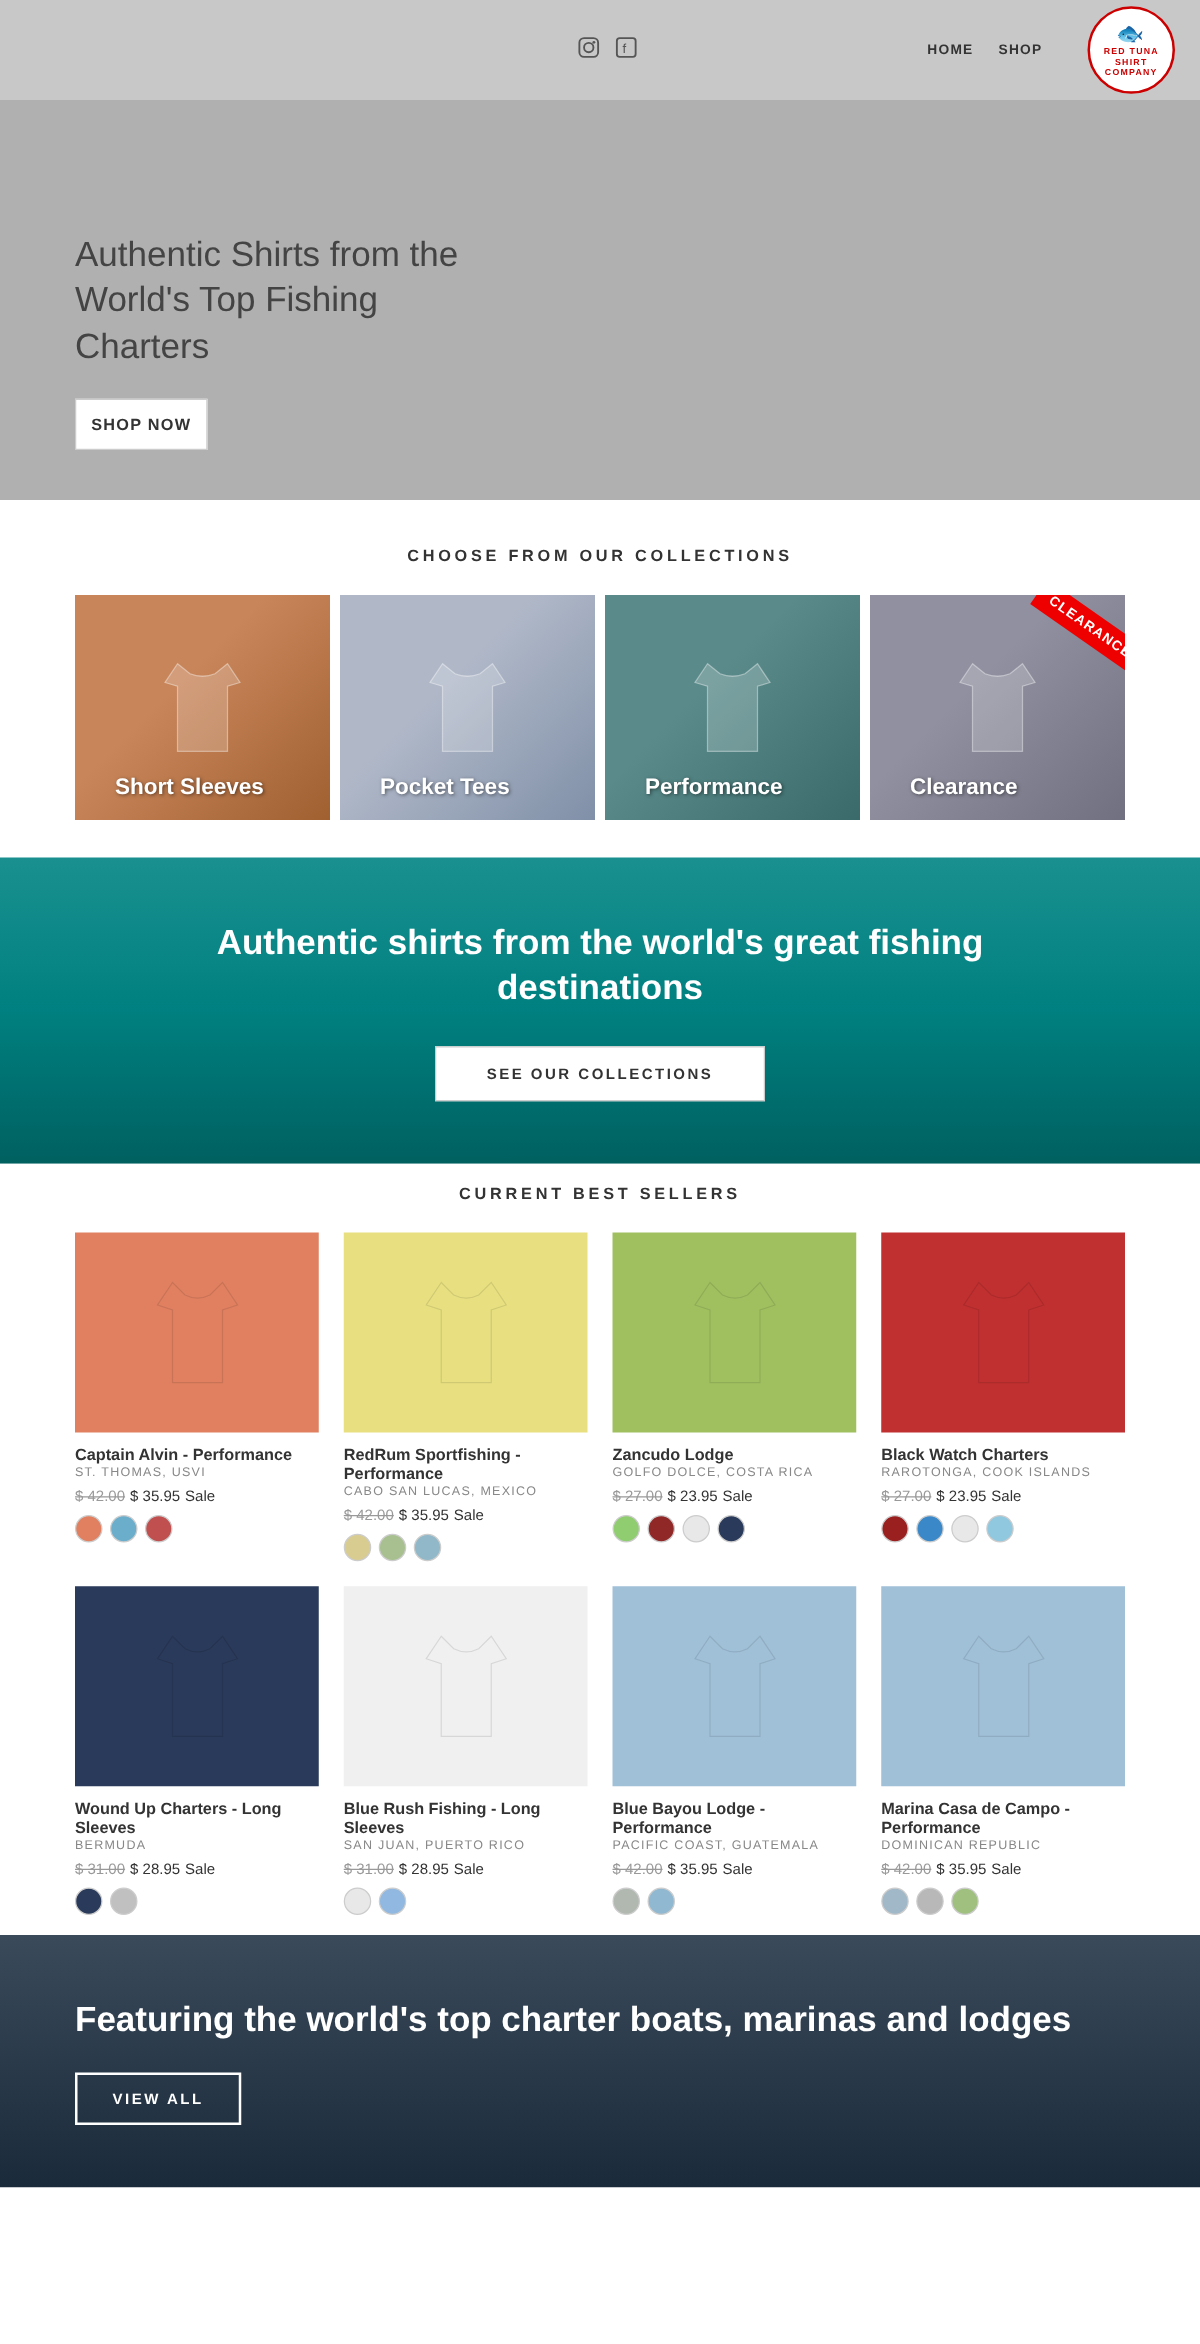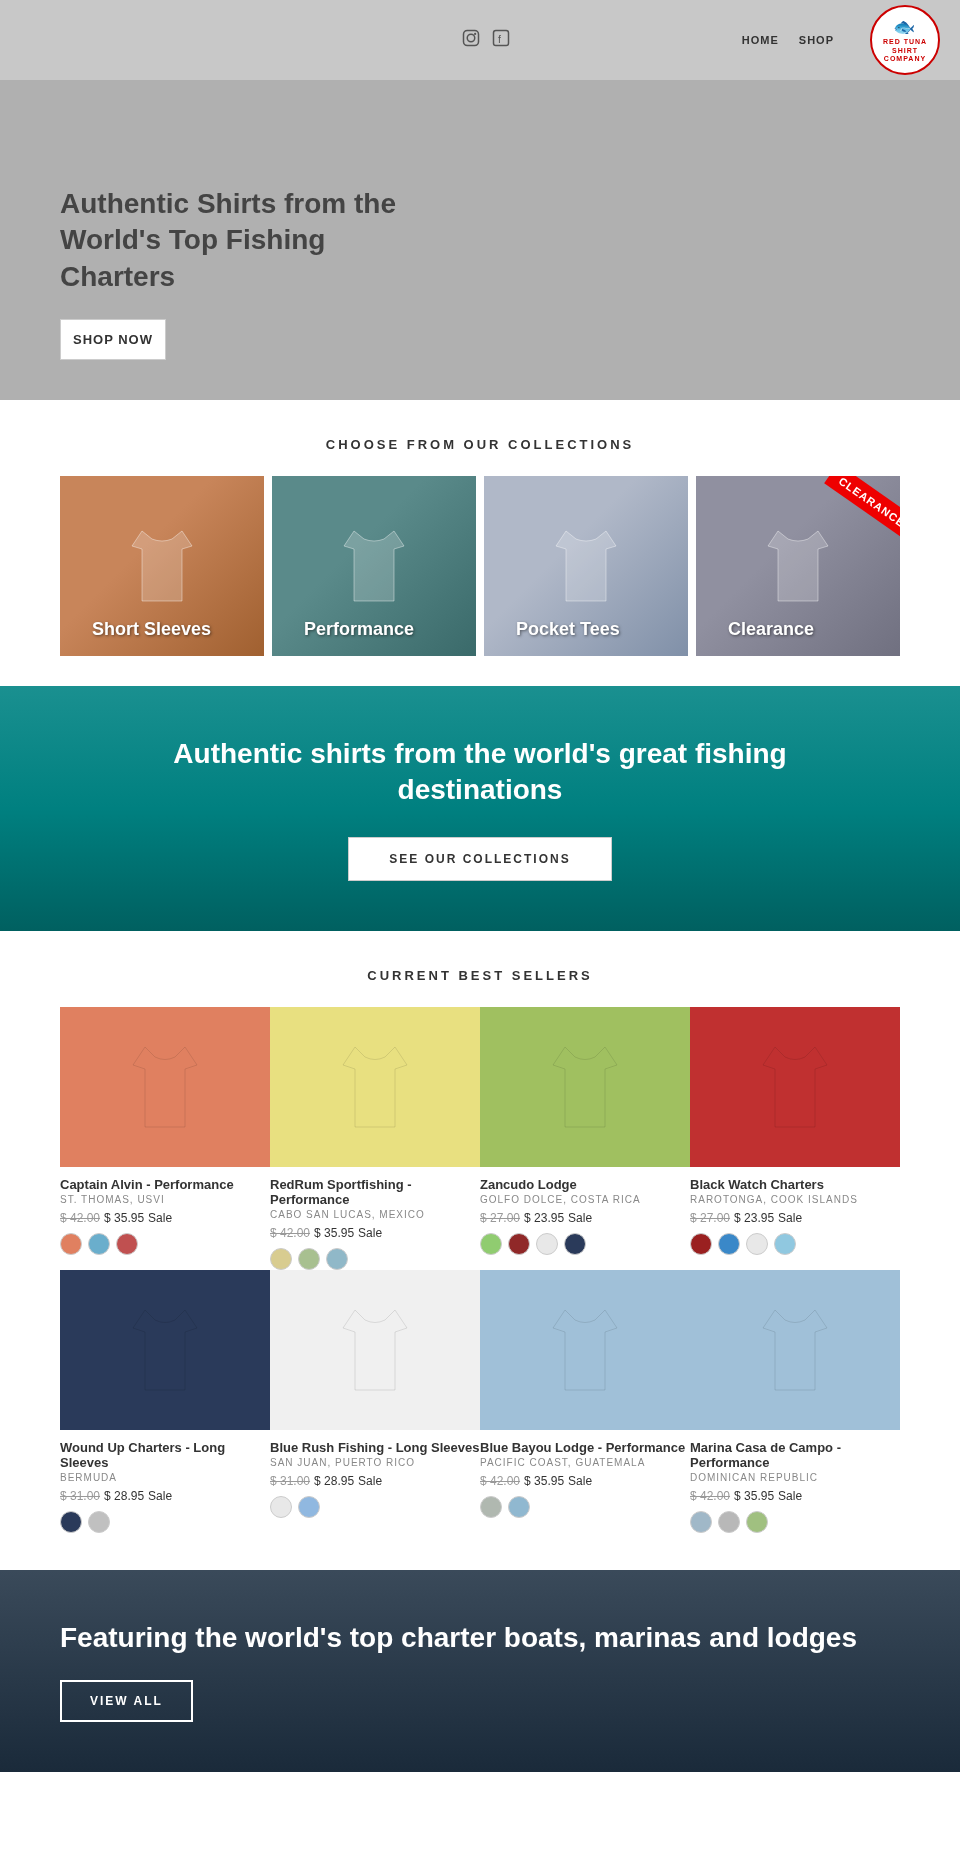--- a/index.html
+++ b/index.html
@@ -64,21 +64,21 @@
       min-height: 320px;
       display: flex;
       align-items: flex-end;
       padding: 40px 60px;
       position: relative;
     }
     .hero-content { max-width: 340px; }
     .hero-title {
       font-size: 28px;
       color: #444;
-      font-weight: bold;
+      font-weight: normal;
       line-height: 1.3;
       margin-bottom: 24px;
     }
     .shop-now-btn {
       display: inline-block;
       background: #fff;
       border: 1px solid #ccc;
       padding: 12px 12px;
       font-size: 13px;
       font-weight: bold;
@@ -176,26 +176,27 @@
       font-size: 12px;
       font-weight: bold;
       letter-spacing: 2px;
       cursor: pointer;
       color: #333;
       text-decoration: none;
     }
 
     
     .bestsellers-section {
-      padding: 37px 60px;
+      padding: 16px 60px;
       background: #fff;
     }
     .products-grid {
       display: grid;
       grid-template-columns: repeat(4, 1fr);
+      gap: 20px;
       margin-top: 24px;
     }
     .product-card { cursor: pointer; }
     .product-img {
       width: 100%;
       height: 160px;
       display: flex;
       align-items: center;
       justify-content: center;
       margin-bottom: 10px;
@@ -324,34 +325,34 @@
   <div class="collections-grid" id="collections-grid">
       <div class="collection-item">
         <div class="collection-bg col-short">
           <svg width="80" height="90" viewBox="0 0 80 90">
             <path d="M20,10 L10,25 L20,28 L20,80 L60,80 L60,28 L70,25 L60,10 L50,18 Q40,22 30,18 Z" fill="rgba(255,255,255,0.2)" stroke="rgba(255,255,255,0.4)" stroke-width="1"></path>
           </svg>
         </div>
         <div class="collection-label">Short Sleeves</div>
       </div>
       <div class="collection-item">
+        <div class="collection-bg col-pocket">
+          <svg width="80" height="90" viewBox="0 0 80 90">
+            <path d="M20,10 L10,25 L20,28 L20,80 L60,80 L60,28 L70,25 L60,10 L50,18 Q40,22 30,18 Z" fill="rgba(255,255,255,0.2)" stroke="rgba(255,255,255,0.4)" stroke-width="1"></path>
+          </svg>
+        </div>
+        <div class="collection-label">Pocket Tees</div>
+      </div>
+      <div class="collection-item">
         <div class="collection-bg col-perf">
           <svg width="80" height="90" viewBox="0 0 80 90">
             <path d="M20,10 L10,25 L20,28 L20,80 L60,80 L60,28 L70,25 L60,10 L50,18 Q40,22 30,18 Z" fill="rgba(255,255,255,0.2)" stroke="rgba(255,255,255,0.4)" stroke-width="1"></path>
           </svg>
         </div>
         <div class="collection-label">Performance</div>
-      </div>
-      <div class="collection-item">
-        <div class="collection-bg col-pocket">
-          <svg width="80" height="90" viewBox="0 0 80 90">
-            <path d="M20,10 L10,25 L20,28 L20,80 L60,80 L60,28 L70,25 L60,10 L50,18 Q40,22 30,18 Z" fill="rgba(255,255,255,0.2)" stroke="rgba(255,255,255,0.4)" stroke-width="1"></path>
-          </svg>
-        </div>
-        <div class="collection-label">Pocket Tees</div>
       </div>
       <div class="collection-item">
         <div class="collection-bg col-clear">
           <svg width="80" height="90" viewBox="0 0 80 90">
             <path d="M20,10 L10,25 L20,28 L20,80 L60,80 L60,28 L70,25 L60,10 L50,18 Q40,22 30,18 Z" fill="rgba(255,255,255,0.2)" stroke="rgba(255,255,255,0.4)" stroke-width="1"></path>
           </svg>
         </div>
         <div class="collection-label">Clearance</div>
         <div class="clearance-ribbon">CLEARANCE</div>
       </div>

